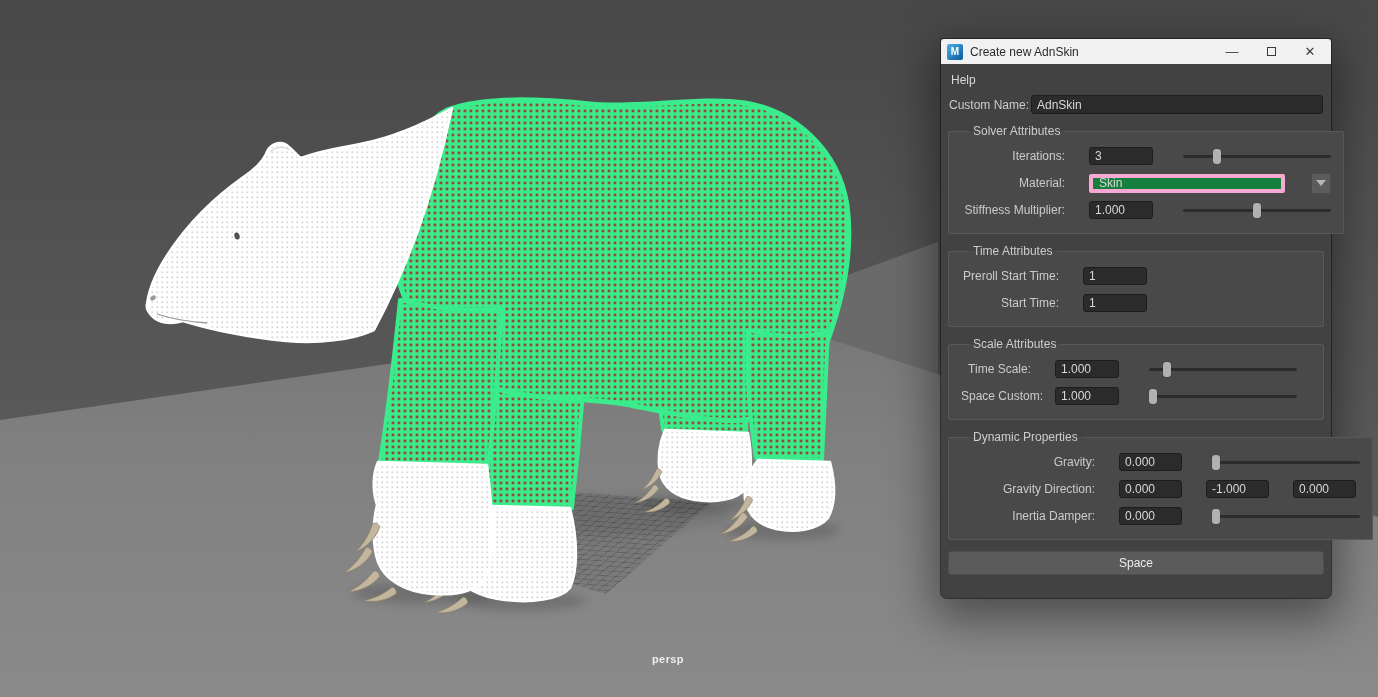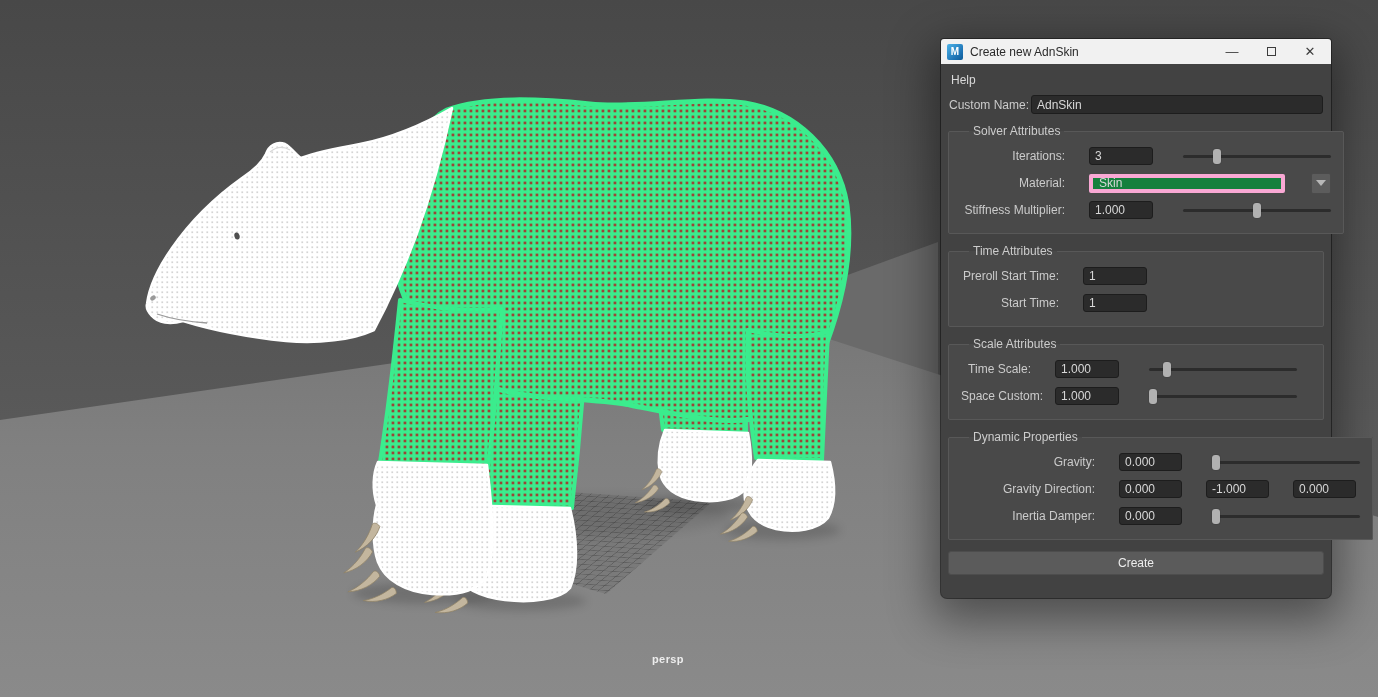--- a/index.html
+++ b/index.html
@@ -261,16 +261,16 @@
         <span class="lb lbD">Inertia Damper:</span>
         <input class="tin w63" value="0.000" style="">
         <div class="slider">
           <div class="track"></div>
           <div class="handle" style="left: 3%;"></div>
         </div>
       </div>
     </fieldset>
 
     <div class="btnrow">
-      <button class="pbtn">Create</button>
+      <button class="pbtn">Space</button>
     </div>
   </div>
 </div>
 
 </body></html>

